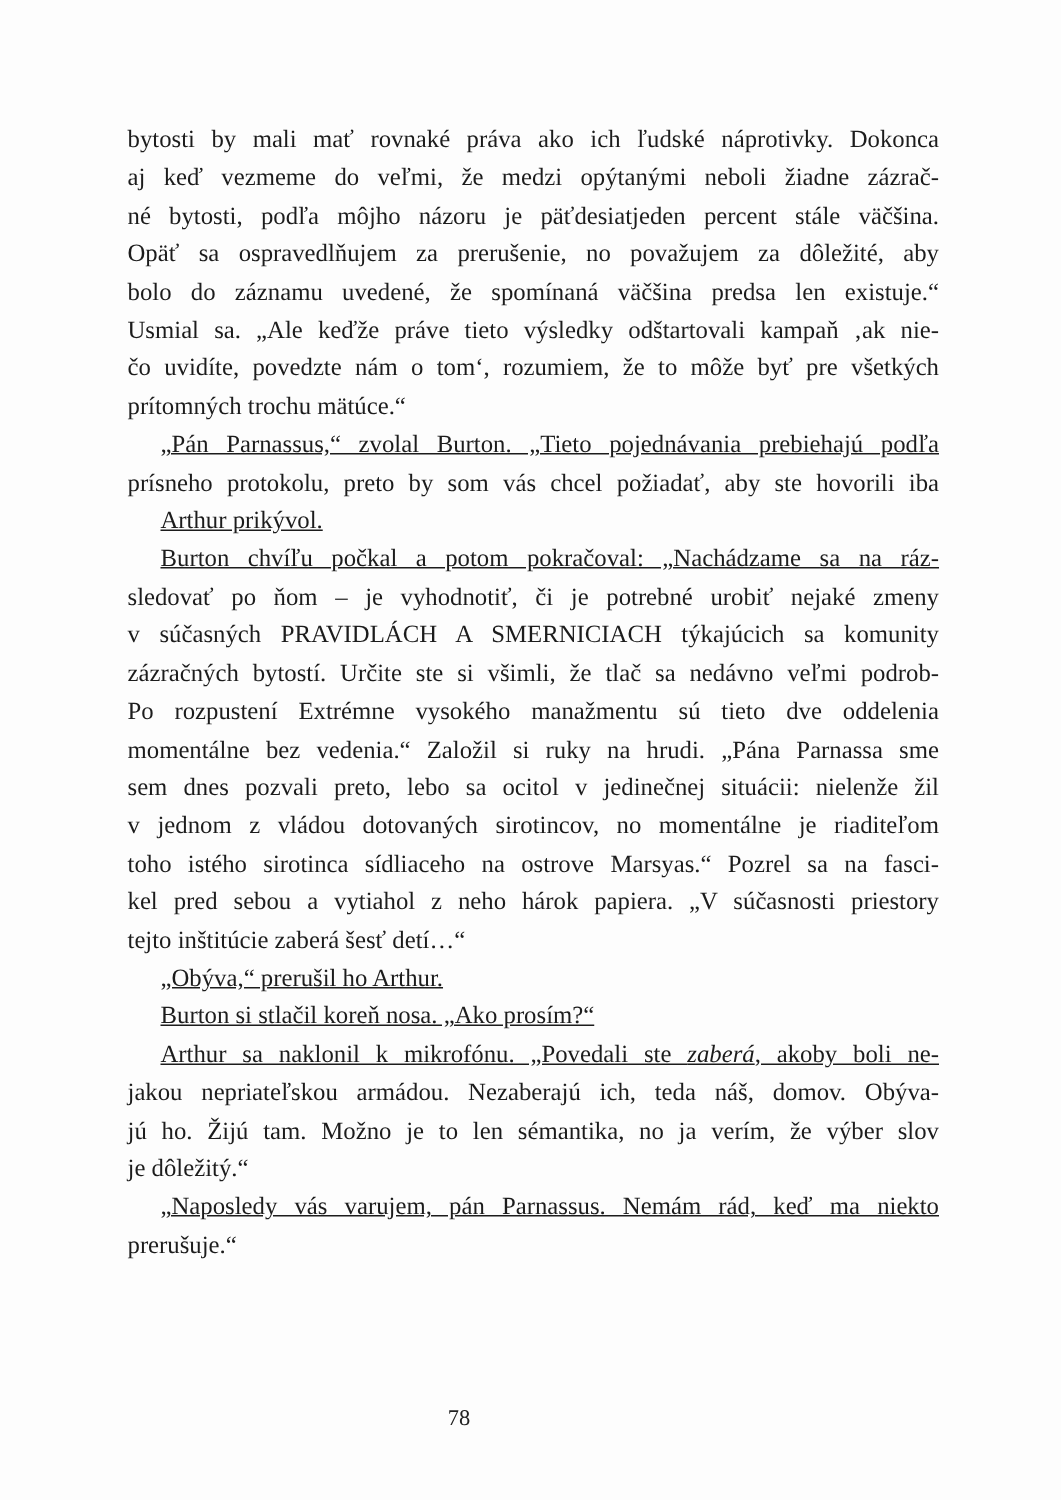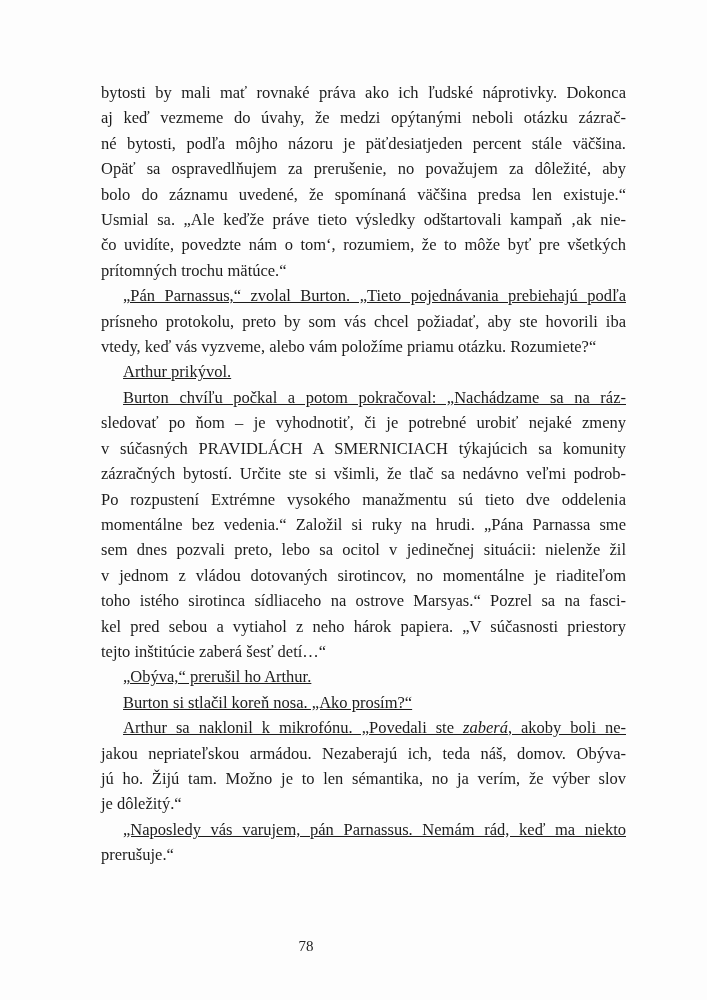--- a/index.html
+++ b/index.html
@@ -21,21 +21,20 @@
     left: 85px;
     top: 80px;
     width: 541px;
   }
   .text-line {
     font-size: 16.5px;
     line-height: 25.4px;
     text-align: justify;
     text-align-last: justify;
     white-space: normal;
-    margin-left: 16px;
   }
   .text-line.last {
     text-align-last: left;
   }
   .text-line.indent {
     text-indent: 22px;
     text-decoration: underline;
   }
   .italic {
     font-style: italic;
@@ -51,32 +50,31 @@
     color: #222;
   }
 </style>
 </head>
 <body>
 
 <div class="book-page">
   <div class="text-block">
       <div class="paragraph">
         <div class="text-line">bytosti by mali mať rovnaké práva ako ich ľudské náprotivky. Dokonca</div>
-        <div class="text-line">aj keď vezmeme do úvahy, že medzi opýtanými neboli otázku zázrač-</div>
+        <div class="text-line">aj keď vezmeme do veľmi, že medzi opýtanými neboli žiadne zázrač-</div>
         <div class="text-line">né bytosti, podľa môjho názoru je päťdesiatjeden percent stále väčšina.</div>
         <div class="text-line">Opäť sa ospravedlňujem za prerušenie, no považujem za dôležité, aby</div>
         <div class="text-line">bolo do záznamu uvedené, že spomínaná väčšina predsa len existuje.“</div>
         <div class="text-line">Usmial sa. „Ale keďže práve tieto výsledky odštartovali kampaň ‚ak nie-</div>
         <div class="text-line">čo uvidíte, povedzte nám o tom‘, rozumiem, že to môže byť pre všetkých</div>
         <div class="text-line last">prítomných trochu mätúce.“</div>
       </div>
       <div class="paragraph">
         <div class="text-line indent">„Pán Parnassus,“ zvolal Burton. „Tieto pojednávania prebiehajú podľa</div>
         <div class="text-line">prísneho protokolu, preto by som vás chcel požiadať, aby ste hovorili iba</div>
-        <div class="text-line last">vtedy, keď vás vyzveme, alebo vám položíme priamu otázku. Rozumiete?“</div>
       </div>
       <div class="paragraph">
         <div class="text-line last indent">Arthur prikývol.</div>
       </div>
       <div class="paragraph">
         <div class="text-line indent">Burton chvíľu počkal a potom pokračoval: „Nachádzame sa na ráz-</div>
         <div class="text-line">sledovať po ňom – je vyhodnotiť, či je potrebné urobiť nejaké zmeny</div>
         <div class="text-line">v súčasných PRAVIDLÁCH A SMERNICIACH týkajúcich sa komunity</div>
         <div class="text-line">zázračných bytostí. Určite ste si všimli, že tlač sa nedávno veľmi podrob-</div>
         <div class="text-line">Po rozpustení Extrémne vysokého manažmentu sú tieto dve oddelenia</div>

